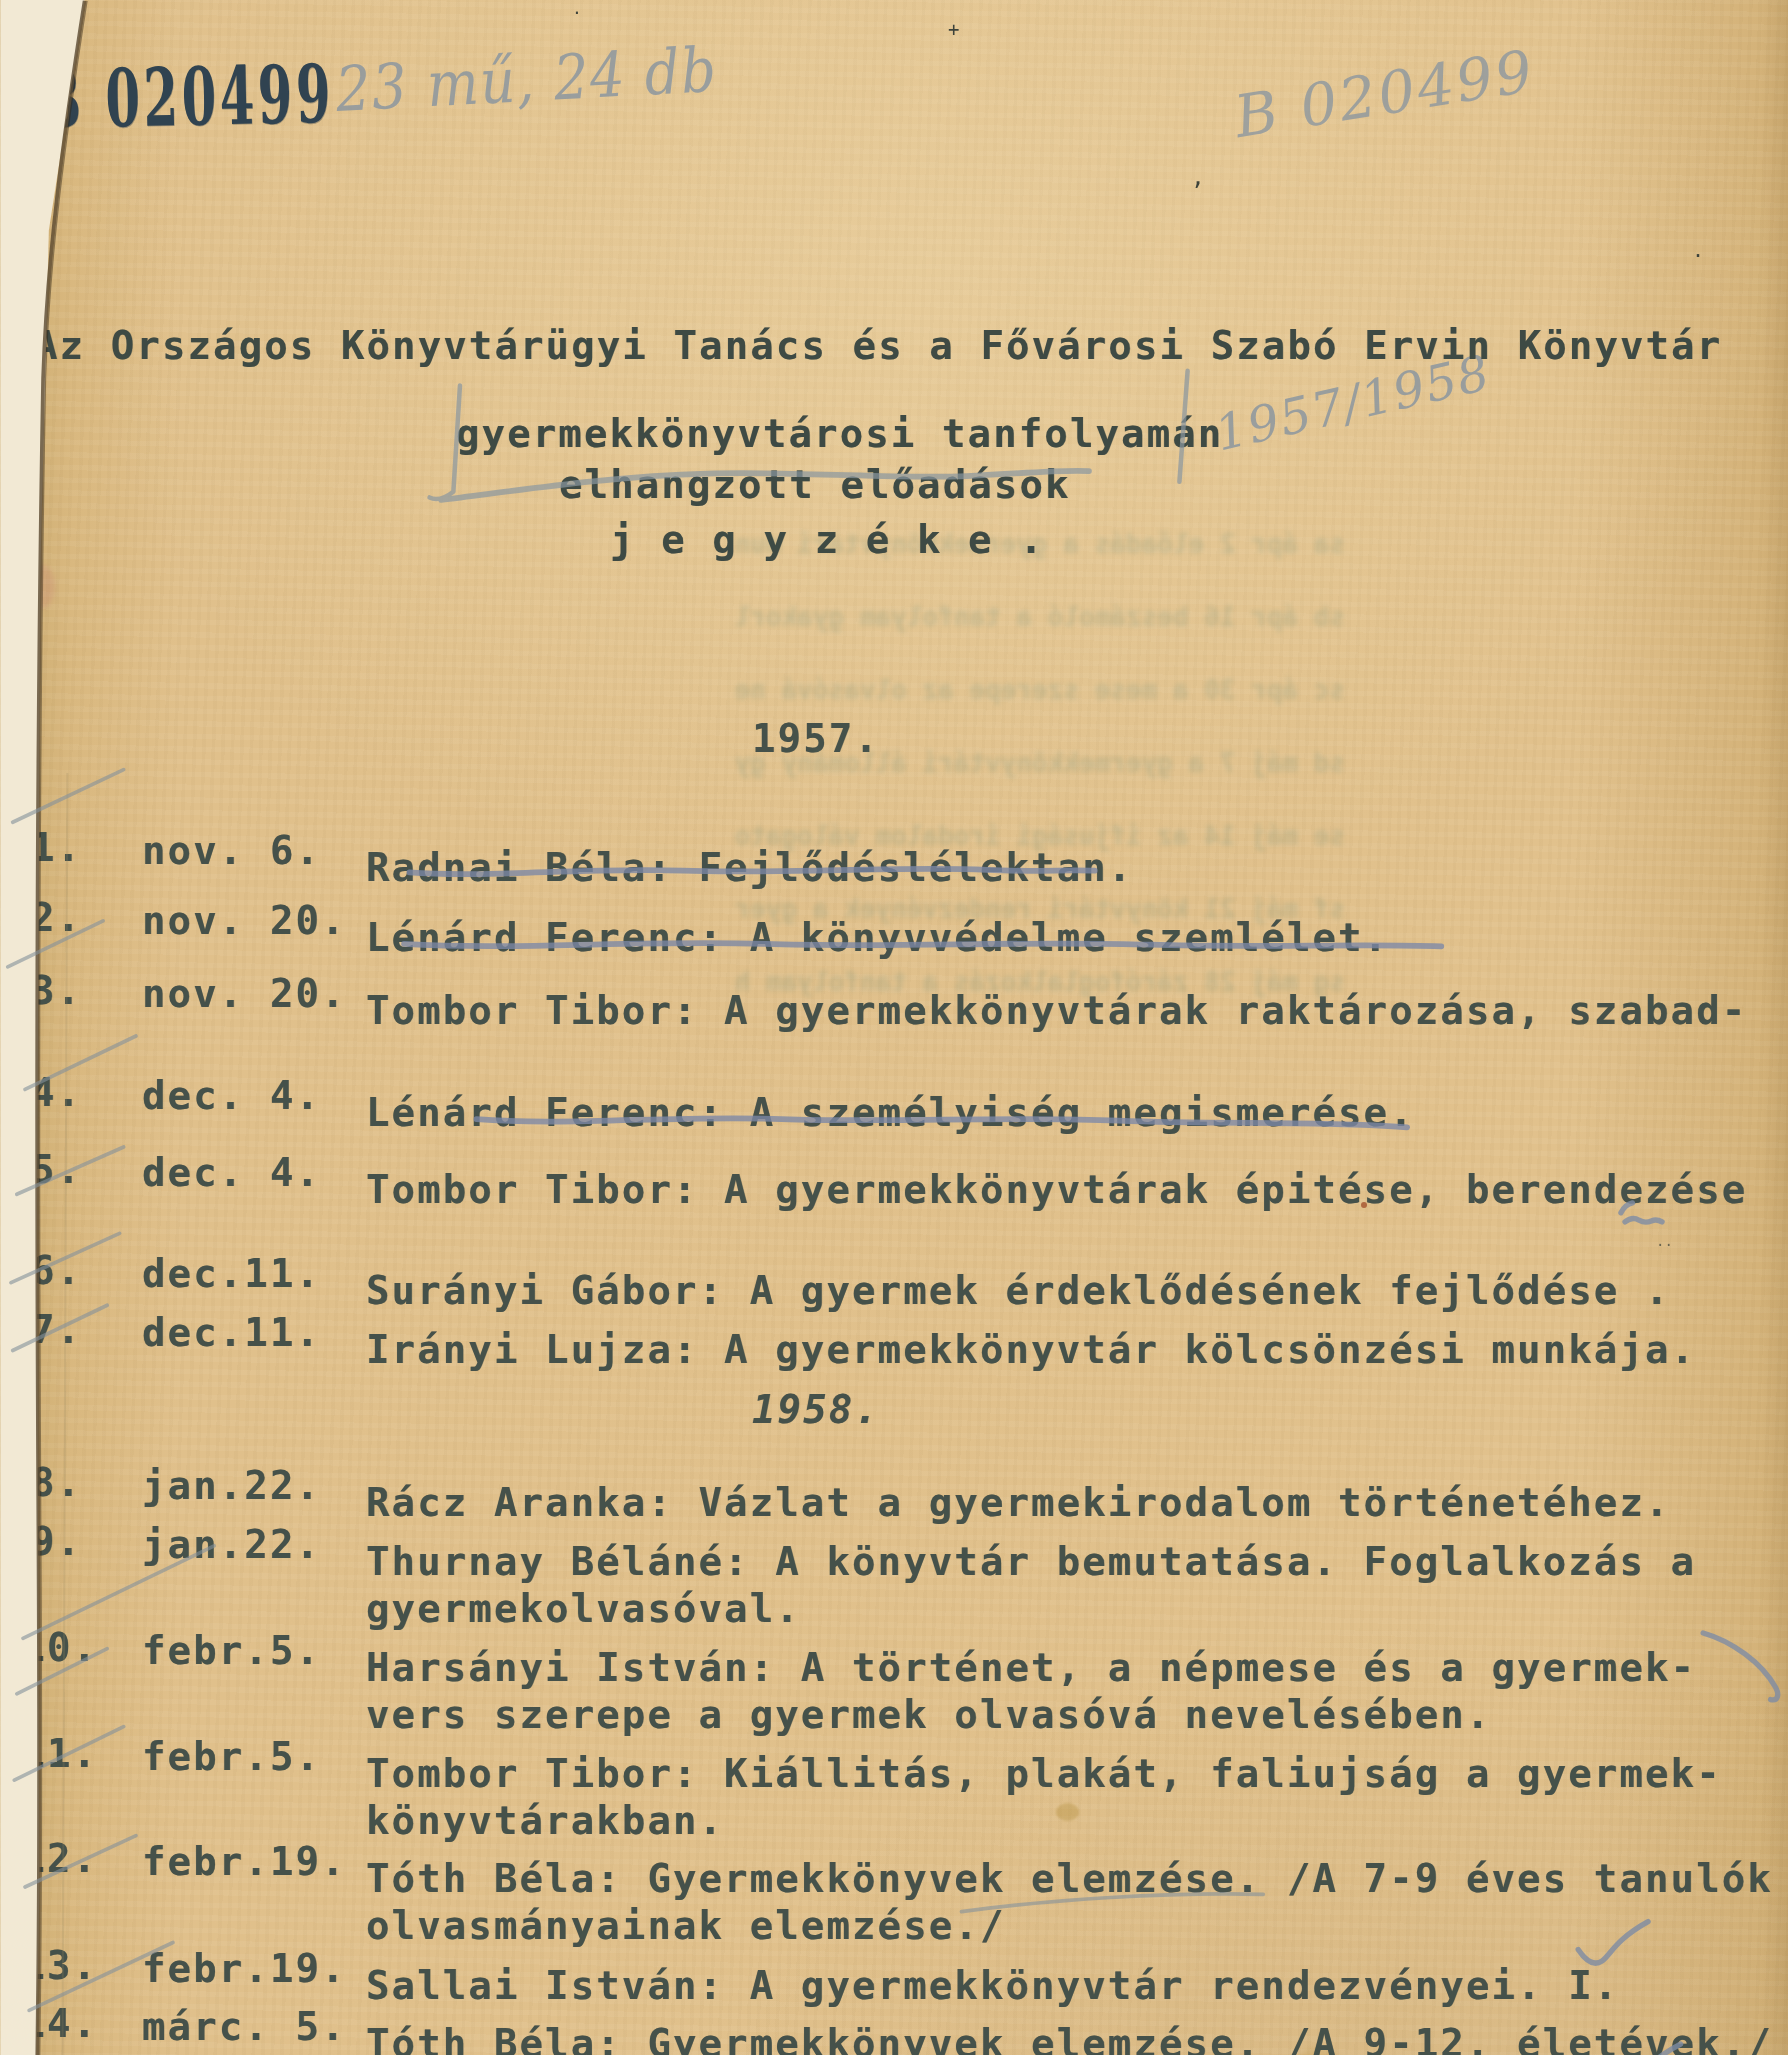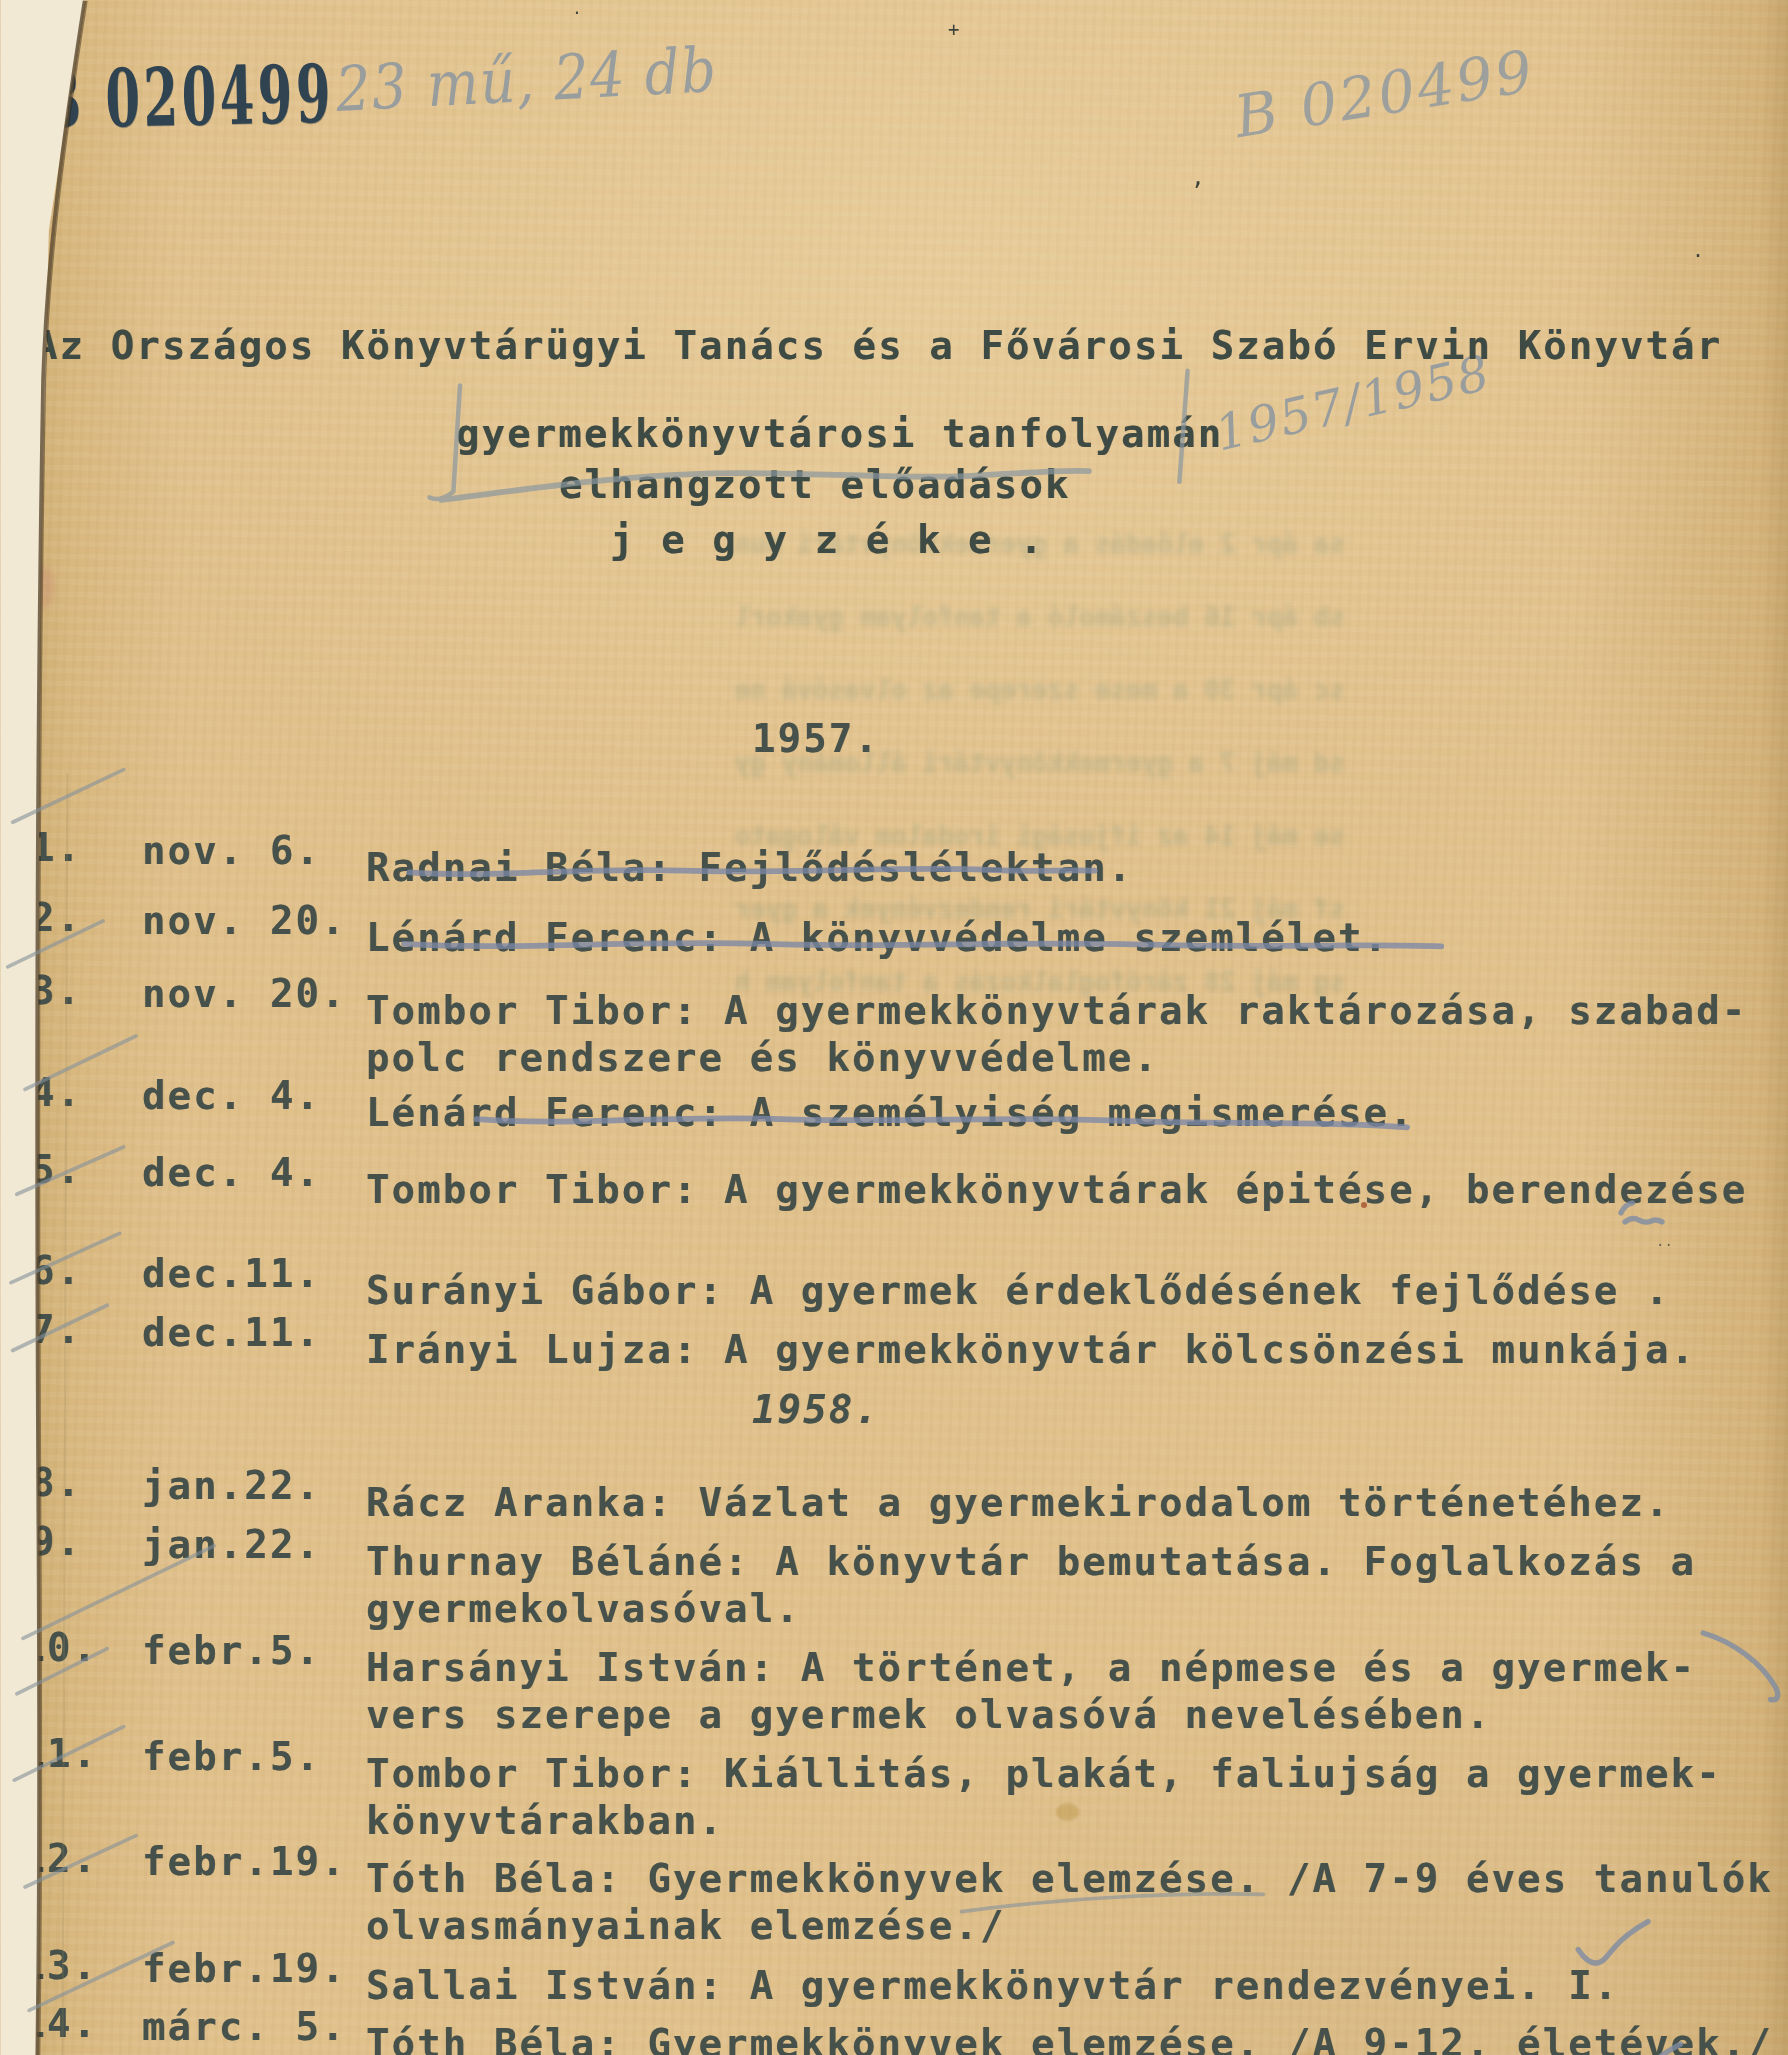--- a/index.html
+++ b/index.html
@@ -113,21 +113,21 @@
 
   <div class="tw z2" style="left:34px;top:322px;color:#3e4a44;">Az Országos Könyvtárügyi Tanács és a Fővárosi Szabó Ervin Könyvtár</div>
   <div class="tw z2" style="left:456px;top:410px;color:#3e4a44;">gyermekkönyvtárosi tanfolyamán</div>
   <div class="tw z2" style="left:559px;top:461px;color:#3e4a44;">elhangzott előadások</div>
   <div class="tw z2" style="left:610px;top:516px;color:#3e4a44;">j e g y z é k e .</div>
 
   <div id="list" class="z2">
       <div class="tw" style="left: 752px; top: 715px;">1957.</div>
       <div class="entry tw" style="top: 824px;"><span class="num" style="left: 31px;">1.</span><span class="date">nov. 6.</span><span class="txt"><div>Radnai Béla: Fejlődéslélektan.</div></span></div>
       <div class="entry tw" style="top: 894px;"><span class="num" style="left: 31px;">2.</span><span class="date">nov. 20.</span><span class="txt"><div>Lénárd Ferenc: A könyvvédelme szemlélet.</div></span></div>
-      <div class="entry tw" style="top: 967px;"><span class="num" style="left: 31px;">3.</span><span class="date">nov. 20.</span><span class="txt"><div>Tombor Tibor: A gyermekkönyvtárak raktározása, szabad-</div><div>polc rendszere és könyvvédelme.</div></span></div>
+      <div class="entry tw" style="top: 967px;"><span class="num" style="left: 31px;">3.</span><span class="date">nov. 20.</span><span class="txt"><div>Tombor Tibor: A gyermekkönyvtárak raktározása, szabad-</div></span></div>
       <div class="entry tw" style="top: 1069px;"><span class="num" style="left: 31px;">4.</span><span class="date">dec. 4.</span><span class="txt"><div>Lénárd Ferenc: A személyiség megismerése.</div></span></div>
       <div class="entry tw" style="top: 1146px;"><span class="num" style="left: 31px;">5.</span><span class="date">dec. 4.</span><span class="txt"><div>Tombor Tibor: A gyermekkönyvtárak épitése, berendezése</div></span></div>
       <div class="entry tw" style="top: 1247px;"><span class="num" style="left: 31px;">6.</span><span class="date">dec.11.</span><span class="txt"><div>Surányi Gábor: A gyermek érdeklődésének fejlődése .</div></span></div>
       <div class="entry tw" style="top: 1306px;"><span class="num" style="left: 31px;">7.</span><span class="date">dec.11.</span><span class="txt"><div>Irányi Lujza: A gyermekkönyvtár kölcsönzési munkája.</div></span></div>
       <div class="tw" style="left: 752px; top: 1386px; font-style: italic;">1958.</div>
       <div class="entry tw" style="top: 1459px;"><span class="num" style="left: 31px;">8.</span><span class="date">jan.22.</span><span class="txt"><div>Rácz Aranka: Vázlat a gyermekirodalom történetéhez.</div></span></div>
       <div class="entry tw" style="top: 1518px;"><span class="num" style="left: 31px;">9.</span><span class="date">jan.22.</span><span class="txt"><div>Thurnay Béláné: A könyvtár bemutatása. Foglalkozás a</div><div>gyermekolvasóval.</div></span></div>
       <div class="entry tw" style="top: 1624px;"><span class="num" style="left: 21.4px;">10.</span><span class="date">febr.5.</span><span class="txt"><div>Harsányi István: A történet, a népmese és a gyermek-</div><div>vers szerepe a gyermek olvasóvá nevelésében.</div></span></div>
       <div class="entry tw" style="top: 1730px;"><span class="num" style="left: 21.4px;">11.</span><span class="date">febr.5.</span><span class="txt"><div>Tombor Tibor: Kiállitás, plakát, faliujság a gyermek-</div><div>könyvtárakban.</div></span></div>
       <div class="entry tw" style="top: 1835px;"><span class="num" style="left: 21.4px;">12.</span><span class="date">febr.19.</span><span class="txt"><div>Tóth Béla: Gyermekkönyvek elemzése. /A 7-9 éves tanulók</div><div>olvasmányainak elemzése./</div></span></div>

